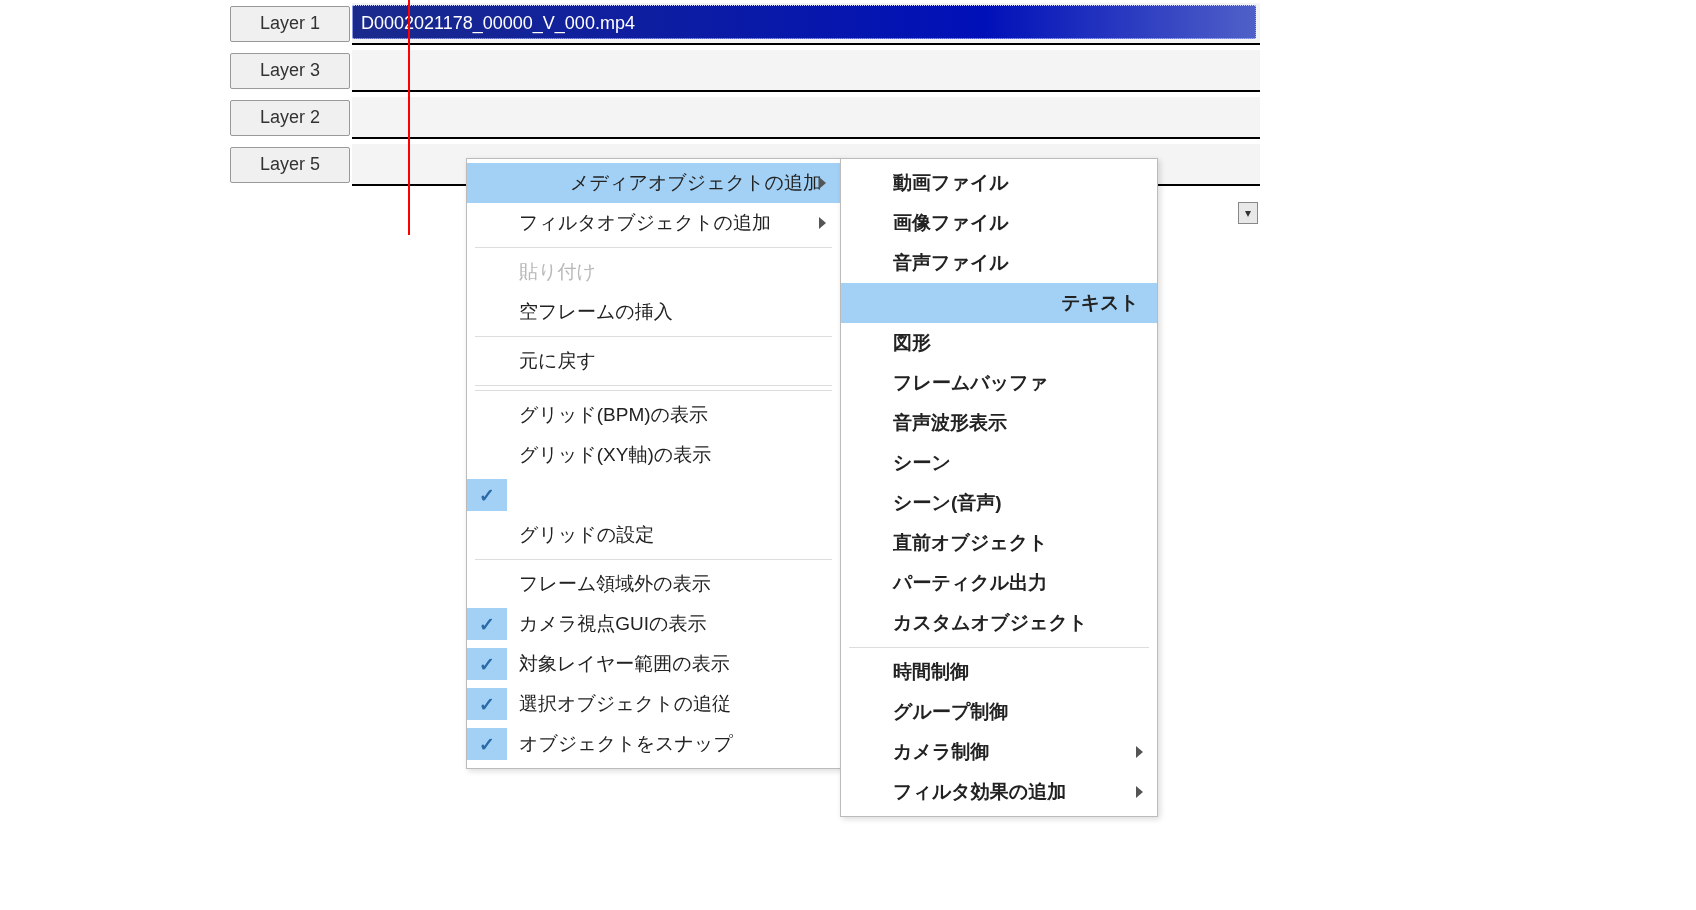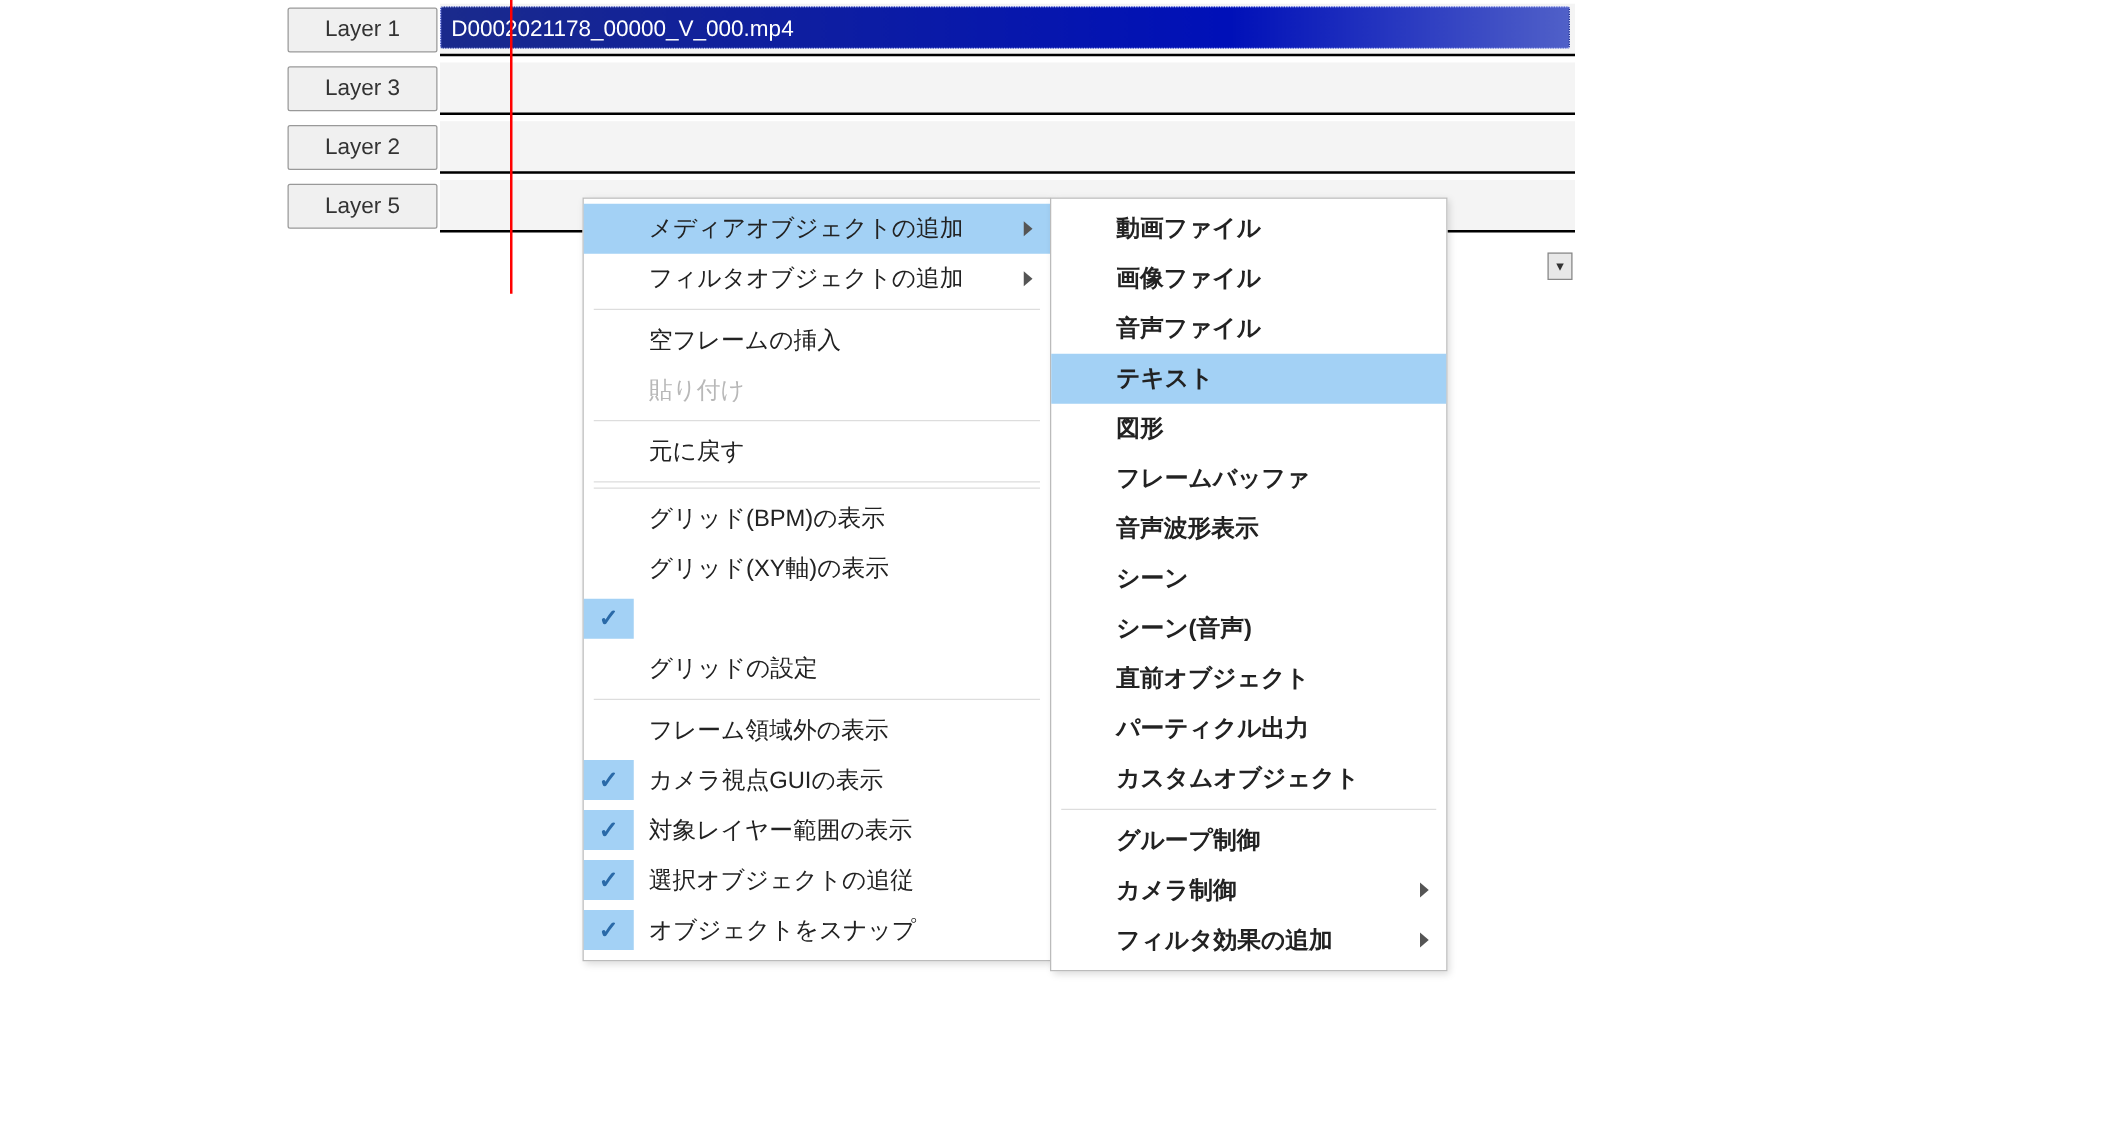--- a/index.html
+++ b/index.html
@@ -126,20 +126,21 @@
     display: flex;
     align-items: center;
     height: 40px;
     padding: 0 18px 0 52px;
     position: relative;
     cursor: default;
     white-space: nowrap;
   }
   .menu-item.highlight {
     background: #a3d1f5;
+    justify-content: flex-end;
   }
   .menu-item.disabled {
     color: #b8b8b8;
   }
   .menu-sep {
     height: 1px;
     background: #ddd;
     margin: 4px 8px;
   }
   .check-icon {
@@ -201,26 +202,26 @@
 <div class="menu menu-main" id="menu-main">
     <div class="menu-item highlight">
       <span>メディアオブジェクトの追加</span>
       <span class="arrow-icon"></span>
     </div>
     <div class="menu-item">
       <span>フィルタオブジェクトの追加</span>
       <span class="arrow-icon"></span>
     </div>
     <div class="menu-sep"></div>
-    <div class="menu-item">
-      <span>空フレームの挿入</span>
-    </div>
     <div class="menu-item disabled">
       <span>貼り付け</span>
     </div>
+    <div class="menu-item">
+      <span>空フレームの挿入</span>
+    </div>
     <div class="menu-sep"></div>
     <div class="menu-item">
       <span>元に戻す</span>
     </div>
     <div class="menu-sep"></div>
     <div class="menu-sep"></div>
     <div class="menu-item">
       <span>グリッド(BPM)の表示</span>
     </div>
     <div class="menu-item">
@@ -286,20 +287,23 @@
       <span>直前オブジェクト</span>
     </div>
     <div class="menu-item">
       <span>パーティクル出力</span>
     </div>
     <div class="menu-item">
       <span>カスタムオブジェクト</span>
     </div>
     <div class="menu-sep"></div>
     <div class="menu-item">
+      <span>時間制御</span>
+    </div>
+    <div class="menu-item">
       <span>グループ制御</span>
     </div>
     <div class="menu-item">
       <span>カメラ制御</span>
       <span class="arrow-icon"></span>
     </div>
     <div class="menu-item">
       <span>フィルタ効果の追加</span>
       <span class="arrow-icon"></span>
     </div>

